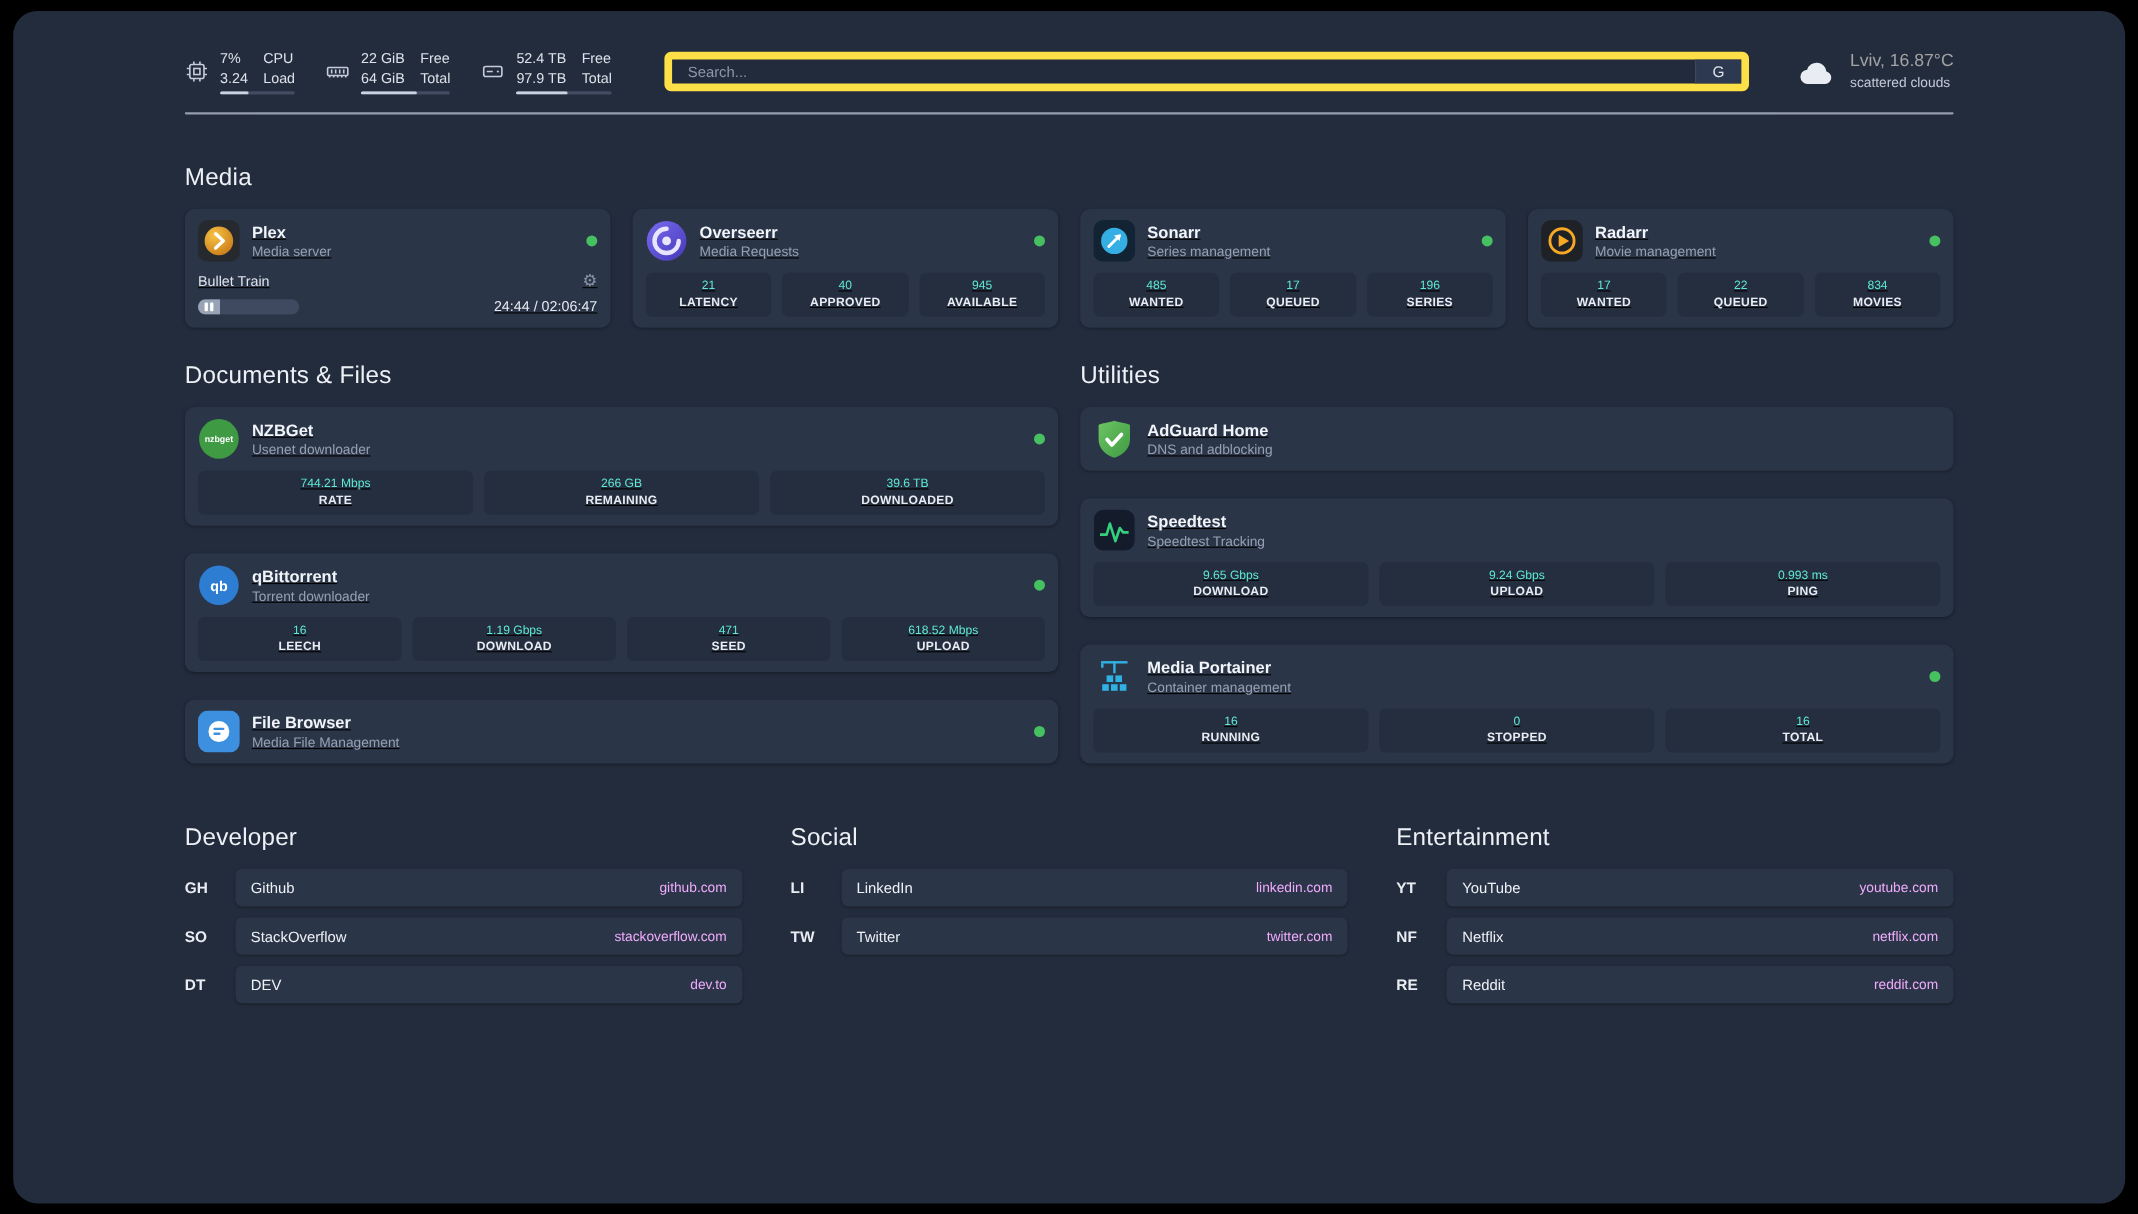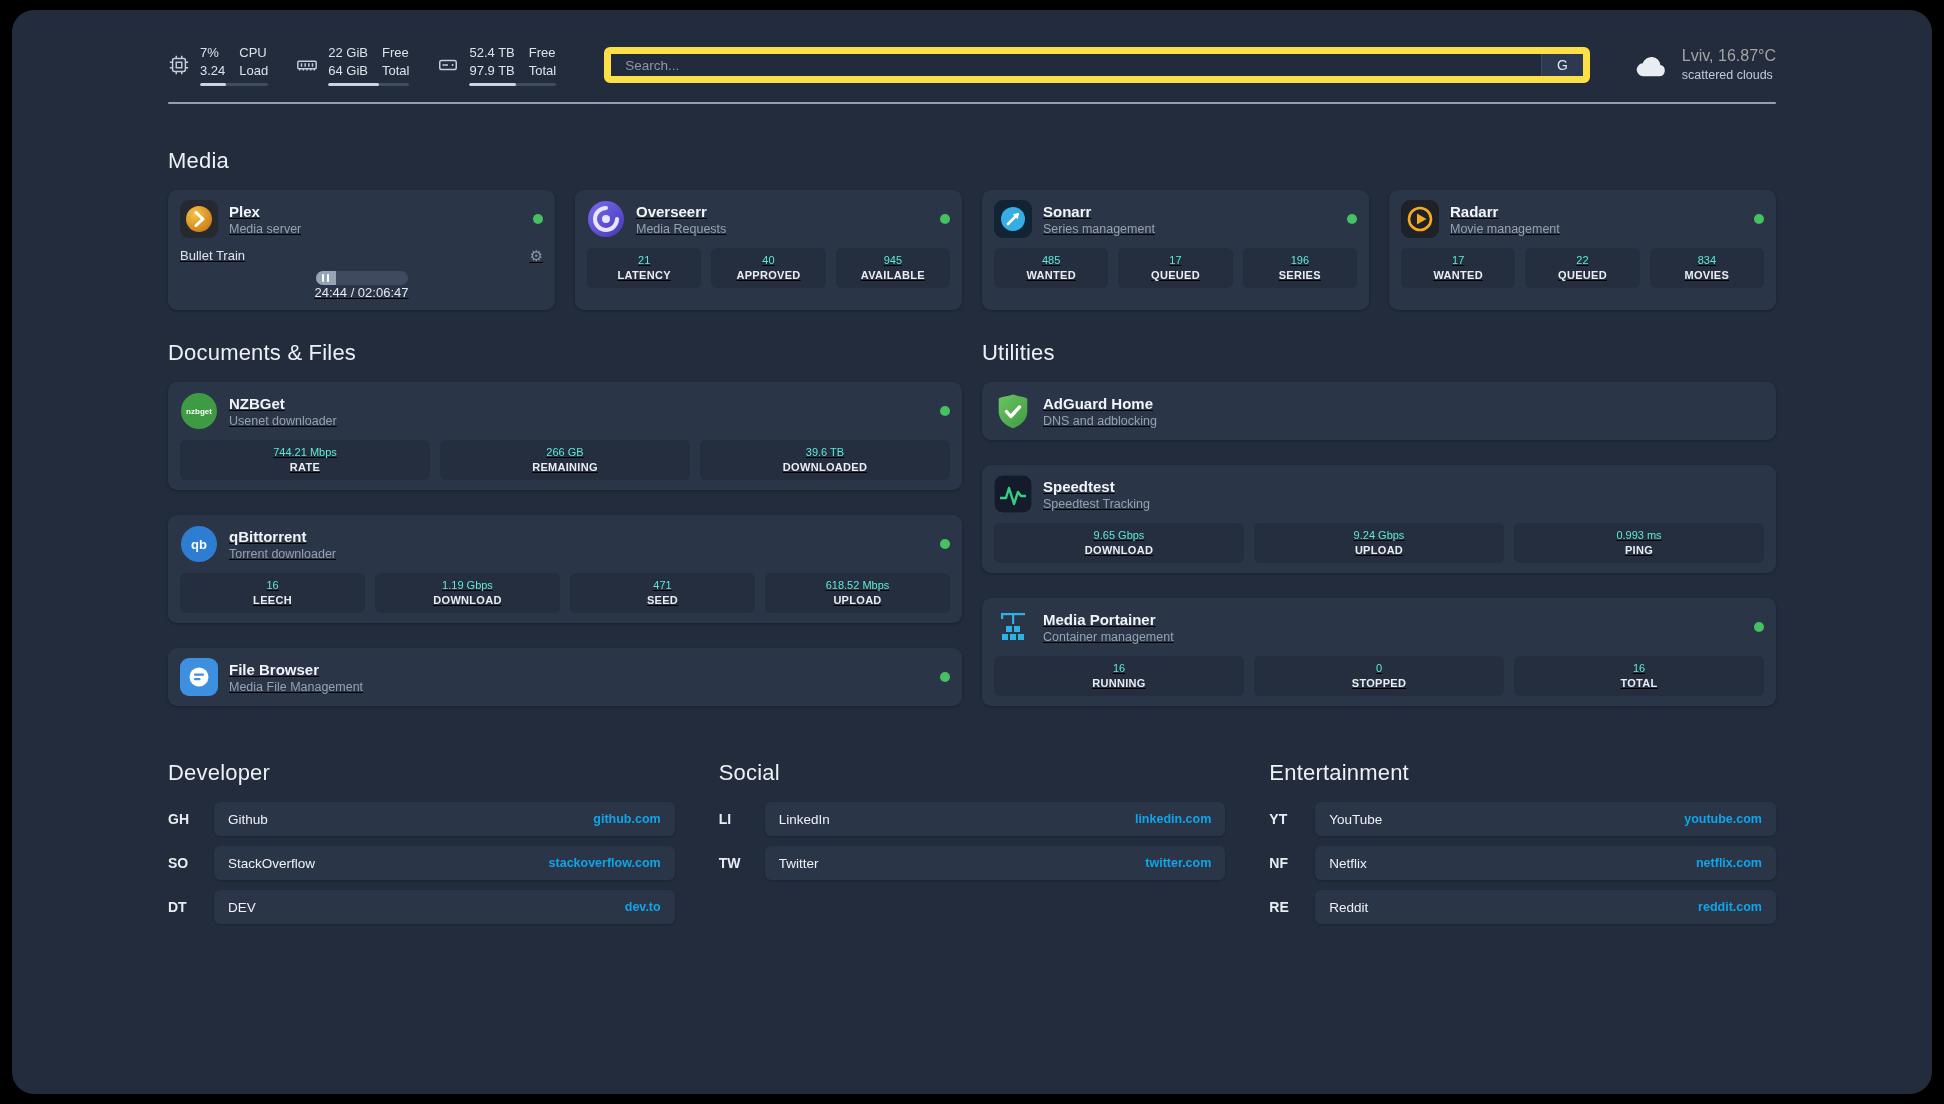--- a/index.html
+++ b/index.html
@@ -53,36 +53,36 @@
 
   .stats { display:flex; gap:10px; margin-top:10px; }
   .stat { flex:1; background:#242e3f; border-radius:6px; text-align:center; padding:6px 4px 7px; }
   .stat-v { display:block; font-size:11px; color:#5eead4; }
   .stat-l { display:block; font-size:11px; font-weight:700; color:#e9edf3; margin-top:3px; letter-spacing:.3px; }
 
   
   .player-row1 { display:flex; align-items:center; justify-content:space-between; margin-top:10px;
                  font-size:13px; color:#dfe4ec; }
   .gear { color:#8b95a7; font-size:15px; cursor:pointer; line-height:1; }
-  .player-row2 { display:flex; align-items:center; justify-content:space-between; margin-top:8px;flex-direction:column; }
+  .player-row2 { display:flex; align-items:center; justify-content:space-between; margin-top:8px; }
   .progress-pill { position:relative; width:92px; height:14px; border-radius:7px; background:#3f4a60; overflow:hidden; }
   .progress-fill { height:100%; background:#99a3b6; }
   .pause-icon { position:absolute; left:6px; top:3px; display:flex; gap:2.5px; }
   .pause-icon i { width:2.5px; height:8px; background:#fff; border-radius:1px; display:block; }
   .player-time { font-size:13px; color:#e6eaf0; }
 
   
   .bookmarks { display:grid; grid-template-columns:repeat(3,1fr); gap:44px; margin-top:54px; padding-bottom:42px; }
   .bm-rows { display:flex; flex-direction:column; gap:10px; margin-top:16px; }
   .bm-row { display:flex; align-items:center; }
   .bm-abbr { width:46px; font-size:14px; font-weight:600; color:#e9edf3; }
   .bm-pill { flex:1; height:34px; background:#2b3548; border-radius:6px; display:flex; align-items:center;
              justify-content:space-between; padding:0 14px; cursor:pointer; box-shadow:0 1px 2px rgba(0,0,0,.25); }
   .bm-name { font-size:13.5px; color:#eef1f6; }
-  .bm-url { font-size:12.5px; color:#0ea5e9;font-weight:bold; }
+  .bm-url { font-size:12.5px; color:#f0abfc; }
 </style>
 </head>
 <body>
 
 <div class="page">
 <div class="panel">
 
   <header class="topbar">
     <div class="sysstats">
 

